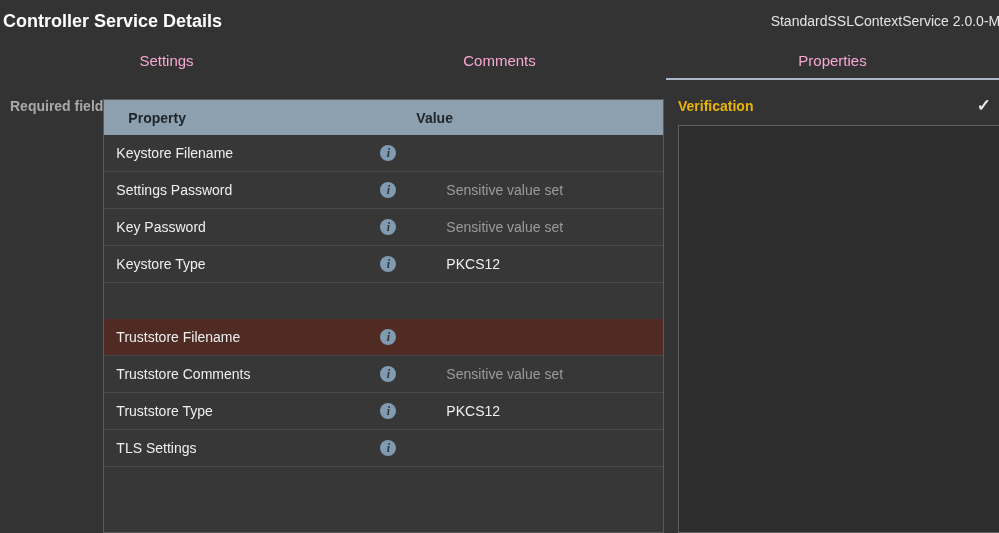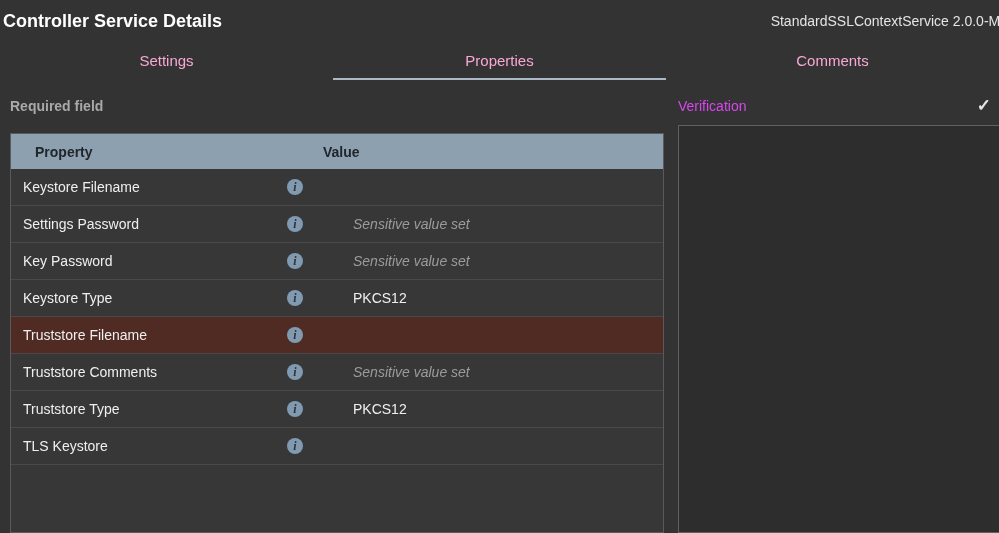--- a/index.html
+++ b/index.html
@@ -23,21 +23,21 @@
   .tabs { display:flex; height:38px; }
   .tab {
     flex:1; display:flex; align-items:center; justify-content:center;
     font-size:15px; color:#f9a8d4; cursor:pointer;
     border-bottom:2px solid transparent;
   }
   .tab.active { border-bottom-color:#aab9c5; }
 
   
   .content { display:flex; padding-left:10px; height:453px; }
-  .left { width:654px; display:flex; flex-direction:column; }
+  .left { width:654px; display:flex; flex-direction:row; }
   .right { flex:1; display:flex; flex-direction:column; margin-left:14px; }
 
   .required-field {
     margin-top:18px; font-size:14px; font-weight:700; color:#a9a9a9;
   }
 
   
   .ptable {
     margin-top:19px; flex:1;
     border:1px solid #5a5a5a; background:#373737; overflow:hidden;
@@ -46,66 +46,66 @@
     display:flex; align-items:center; height:35px;
     background:#8da0af; color:#20262c; font-weight:700; font-size:14px;
   }
   .th-prop { width:302px; padding-left:24px; }
   .th-val { flex:1; padding-left:10px; }
 
   .trow {
     display:flex; align-items:center; height:37px;
     border-bottom:1px solid #494949; font-size:14px; cursor:pointer;gap:30px;
   }
-  .trow.selected { background:#4f2b24; }
+  .trow.selected { background:#4f2b24;margin-top:36px; }
   .cell-prop {
     width:302px; display:flex; align-items:center; justify-content:space-between;
     padding:0 10px 0 12px; color:#efefef;
   }
   .info-icon {
     width:16px; height:16px; border-radius:50%;
     background:#7f9ab1; color:#333333;
     font-family:"Liberation Serif", serif; font-style:italic; font-weight:700;
     font-size:12px; line-height:16px; text-align:center; flex:0 0 16px;
     cursor:pointer;
   }
   .cell-val {
     flex:1; padding-left:10px; color:#efefef;
     white-space:nowrap; overflow:hidden; text-overflow:ellipsis;
   }
-  .cell-val.sensitive { font-style:italic; color:#9b9b9b; }
+  .cell-val.sensitive { color:#9b9b9b; }
 
   
   .verification-header {
     margin-top:18px; display:flex; align-items:center; justify-content:space-between;
     padding-right:8px;
   }
-  .verification-label { font-size:14px; font-weight:400; color:#d946ef; }
+  .verification-label { font-size:14px; font-weight:700; color:#eab308; }
   .verify-check {
     font-size:17px; font-weight:700; color:#e6e6e6; cursor:pointer; line-height:16px;
   }
   .verification-panel {
     margin-top:11px; margin-right:-4px; flex:1;
     border:1px solid #606060; background:#2d2d2d;
   }
 </style>
 </head>
 <body>
 
 <div class="dialog">
 
   <div class="top-bar">
     <div class="page-title">Controller Service Details</div>
     <div class="service-name">StandardSSLContextService 2.0.0-M4</div>
   </div>
 
   <div class="tabs">
       <div class="tab">Settings</div>
+      <div class="tab">Comments</div>
       <div class="tab active">Properties</div>
-      <div class="tab">Comments</div>
     </div>
 
   <div class="content">
 
     <div class="left">
       <div class="required-field">Required field</div>
 
       <div class="ptable">
         <div class="thead">
           <div class="th-prop">Property</div>
@@ -154,21 +154,21 @@
             </div>
             <div class="trow">
               <div class="cell-prop">
                 <span>Truststore Type</span>
                 <span class="info-icon">i</span>
               </div>
               <div class="cell-val">PKCS12</div>
             </div>
             <div class="trow">
               <div class="cell-prop">
-                <span>TLS Keystore</span>
+                <span>TLS Settings</span>
                 <span class="info-icon">i</span>
               </div>
             </div>
           </div>
       </div>
     </div>
 
     <div class="right">
       <div class="verification-header">
         <div class="verification-label">Verification</div>

